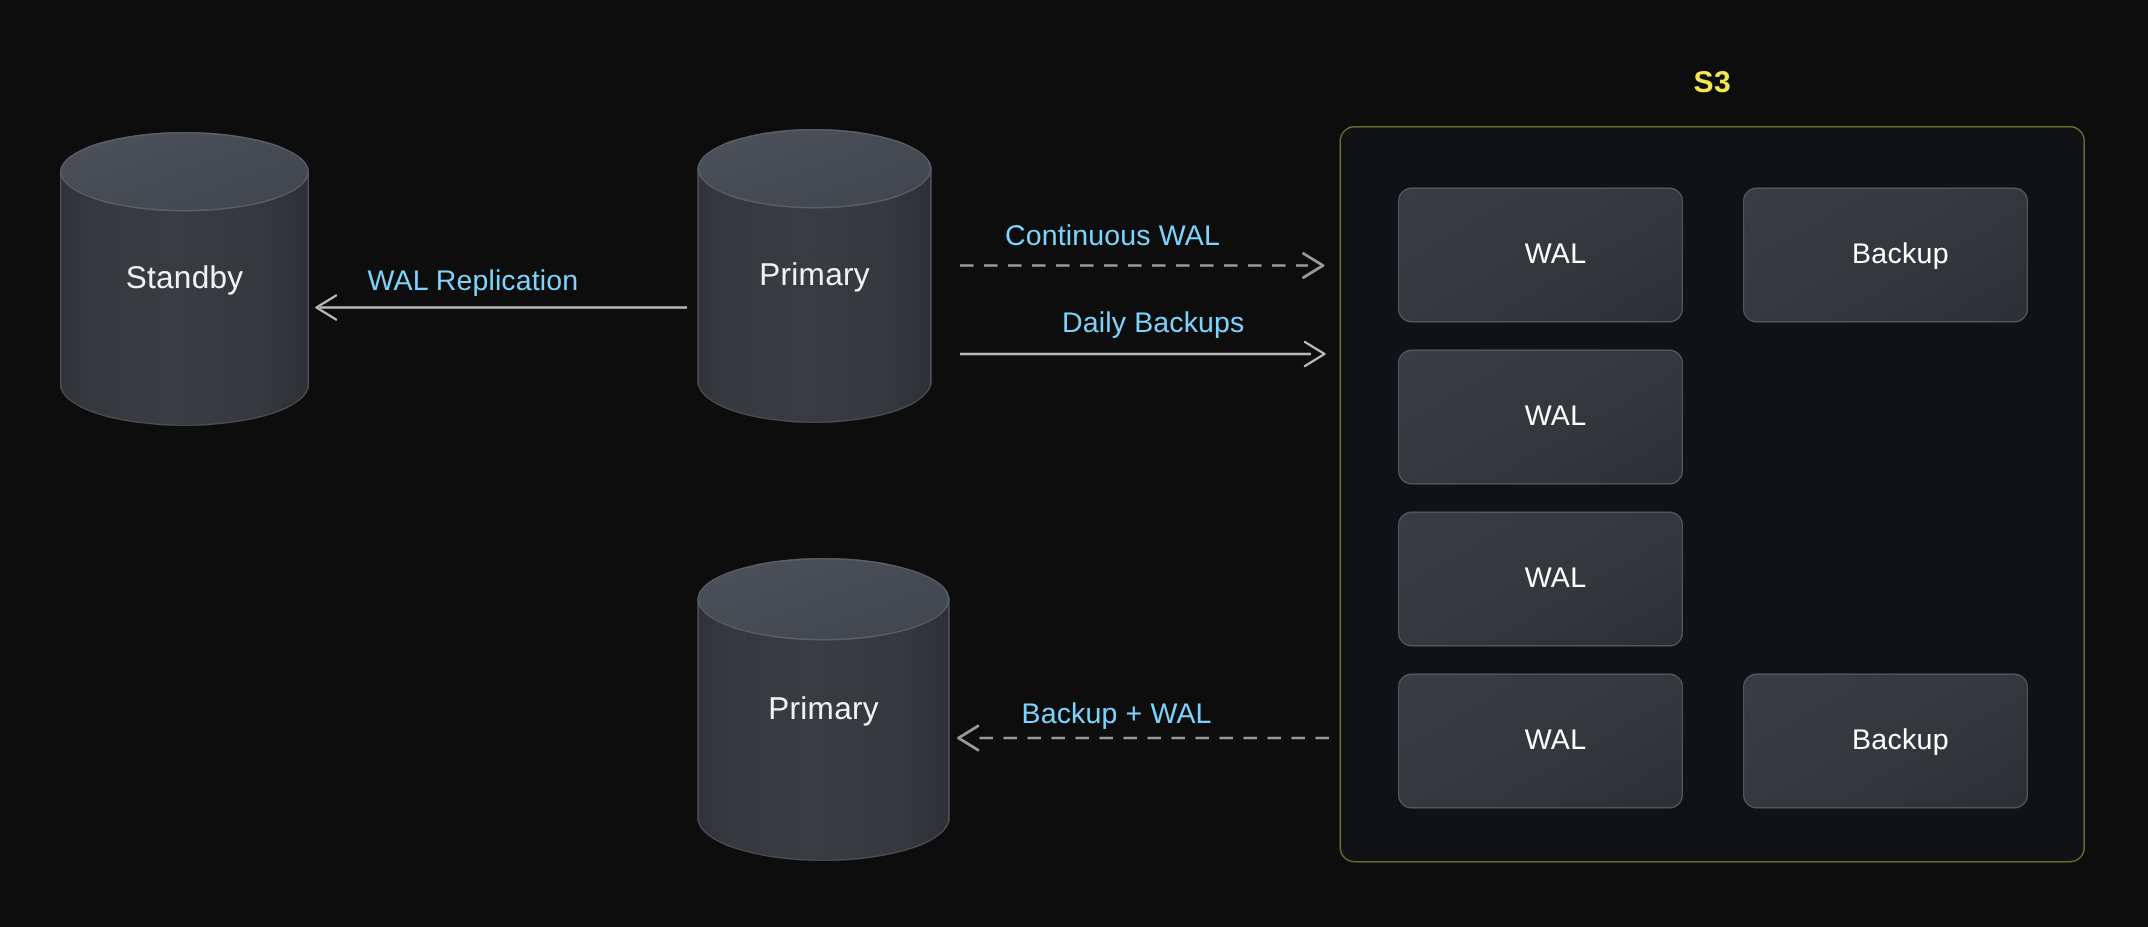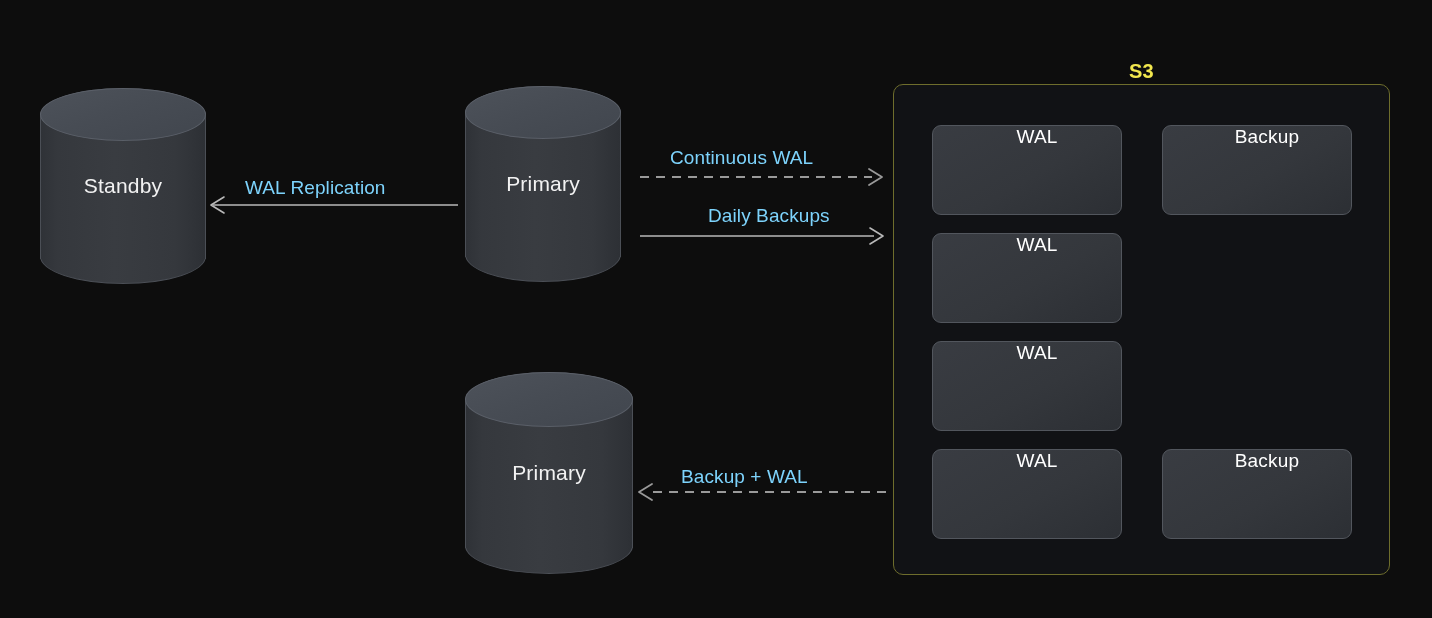--- a/index.html
+++ b/index.html
@@ -99,20 +99,21 @@
   }
 
   
   .obj-box {
     position: absolute;
     border-radius: 9px;
     box-sizing: border-box;
     background: linear-gradient(150deg, #393c42 0%, #34373c 55%, #2c2f34 100%);
     border: 1px solid #52565d;
     display: flex;
+    align-items: center;
     justify-content: center;
     padding-left: 20px;
   }
   .obj-label {
     color: #ffffff;
     font-size: 19px;
     letter-spacing: 0.2px;
   }
 
   
@@ -183,21 +184,21 @@
     <div class="cyl-label">Primary</div>
   </div>
 
   <div class="cyl" style="left:465px; top:372px; width:168px; height:202px;">
     <div class="cyl-body"></div>
     <div class="cyl-mid"></div>
     <div class="cyl-top"></div>
     <div class="cyl-label">Primary</div>
   </div>
 
-  <div class="s3-title" style="left:893px; top:44px; width:497px;margin-top:16px;">S3</div>
+  <div class="s3-title" style="left:893px; top:44px; width:497px;">S3</div>
 
   <div class="s3-box" style="left:893px; top:84px; width:497px; height:491px;"></div>
 
   <div class="obj-box" style="left:932px; top:125px; width:190px; height:90px;">
     <span class="obj-label">WAL</span>
   </div>
 
   <div class="obj-box" style="left:1162px; top:125px; width:190px; height:90px;">
     <span class="obj-label">Backup</span>
   </div>

